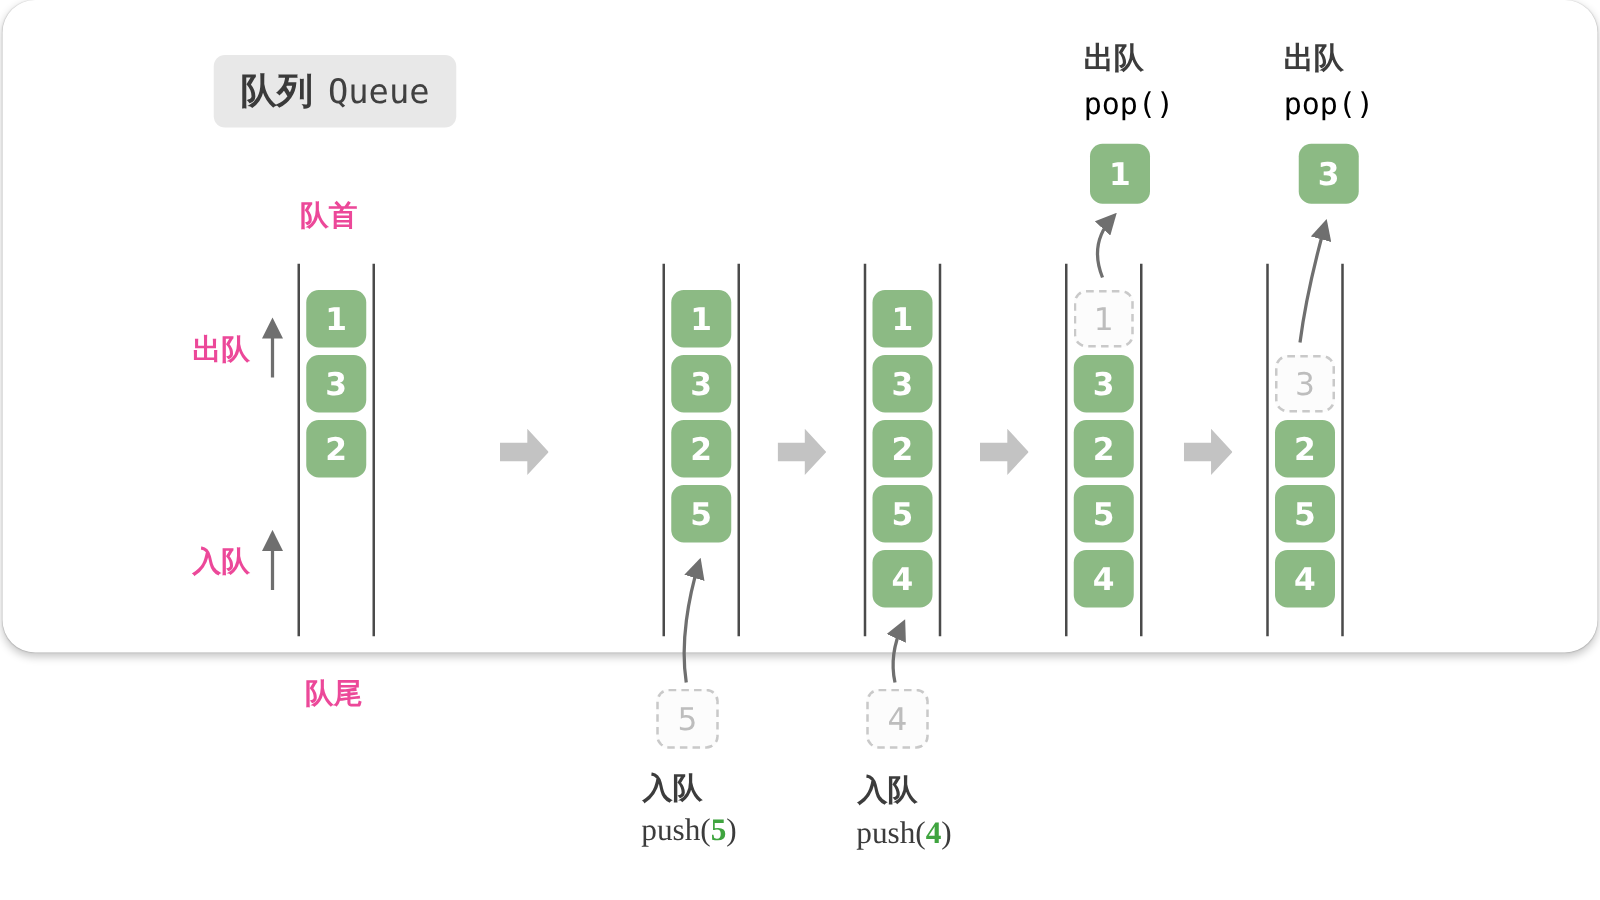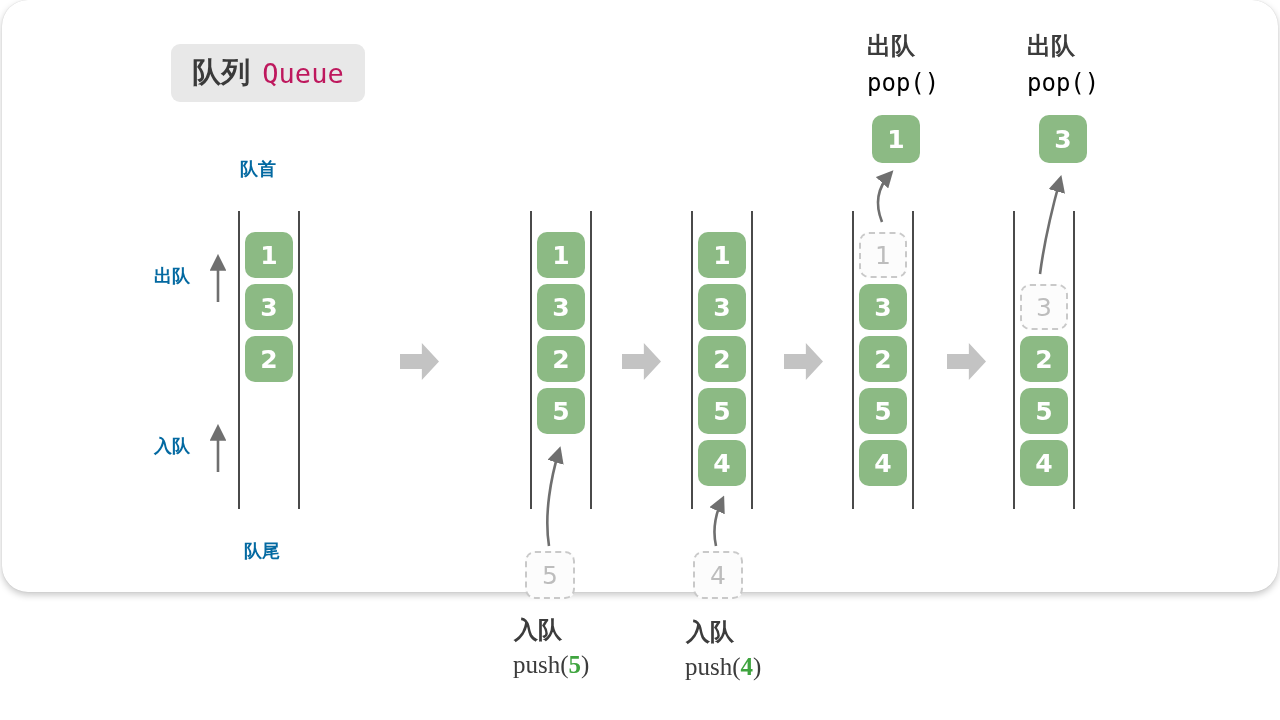--- a/index.html
+++ b/index.html
@@ -1,32 +1,32 @@
 <!DOCTYPE html>
 <html><head>
 <meta charset="utf-8">
 <style>
   html,body{margin:0;padding:0;background:#ffffff;width:1280px;height:720px;overflow:hidden;}
   *{box-sizing:border-box;}
   .canvas{
-    position:absolute;left:2px;top:0px;width:1276px;height:592px;
+    position:absolute;left:2px;top:0px;width:1276px;height:522px;
     background:#ffffff;border-radius:26px;
     box-shadow:0 3px 7px rgba(0,0,0,0.22), 0 0 1px rgba(0,0,0,0.18);
     font-family:"DejaVu Sans","Liberation Sans",sans-serif;color:#3a3a3a;padding-left:12px;
   }
   
   .title-badge{
     position:absolute;left:169px;top:44px;width:194px;height:58px;
     background:#e8e8e8;border-radius:9px;display:flex;align-items:center;justify-content:center;gap:12px;
   }
   .title-zh{font-size:29px;font-weight:700;color:#3a3a3a;}
-  .title-en{font-family:"DejaVu Sans Mono","Liberation Mono",monospace;font-size:27px;color:#be185d;}
+  .title-en{font-family:"DejaVu Sans Mono","Liberation Mono",monospace;font-size:27px;color:#404040;}
 
   
-  .cjk-label{position:absolute;font-size:18px;font-weight:700;color:#0369a1;white-space:nowrap;font-family:Liberation Serif, serif;}
+  .cjk-label{position:absolute;font-size:23px;font-weight:700;color:#ec4899;white-space:nowrap;font-family:Liberation Serif, serif;}
   .lbl-front{left:238px;top:157px;}
   .lbl-rear{left:242px;top:539px;}
   .lbl-dequeue{left:152px;top:264px;}
   .lbl-enqueue{left:152px;top:434px;}
 
   
   .channel{position:absolute;top:211px;width:62px;height:298px;}
   .channel .rail{position:absolute;top:0;width:2px;height:298px;background:#4a4a4a;}
   .rail-l{left:0;} .rail-r{right:0;}
   .cell{

